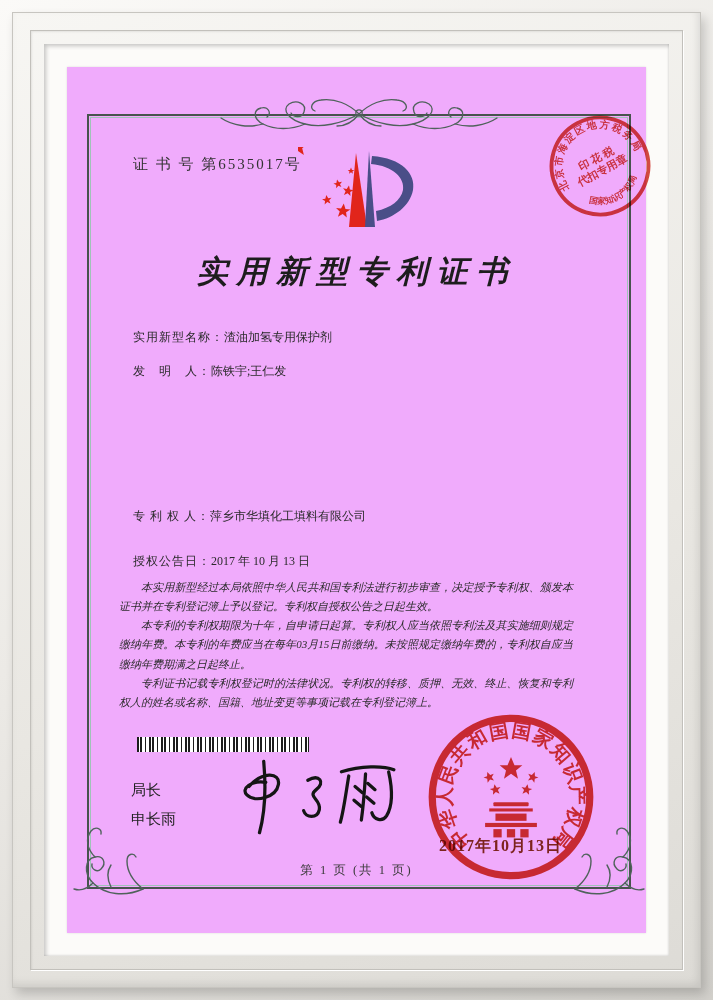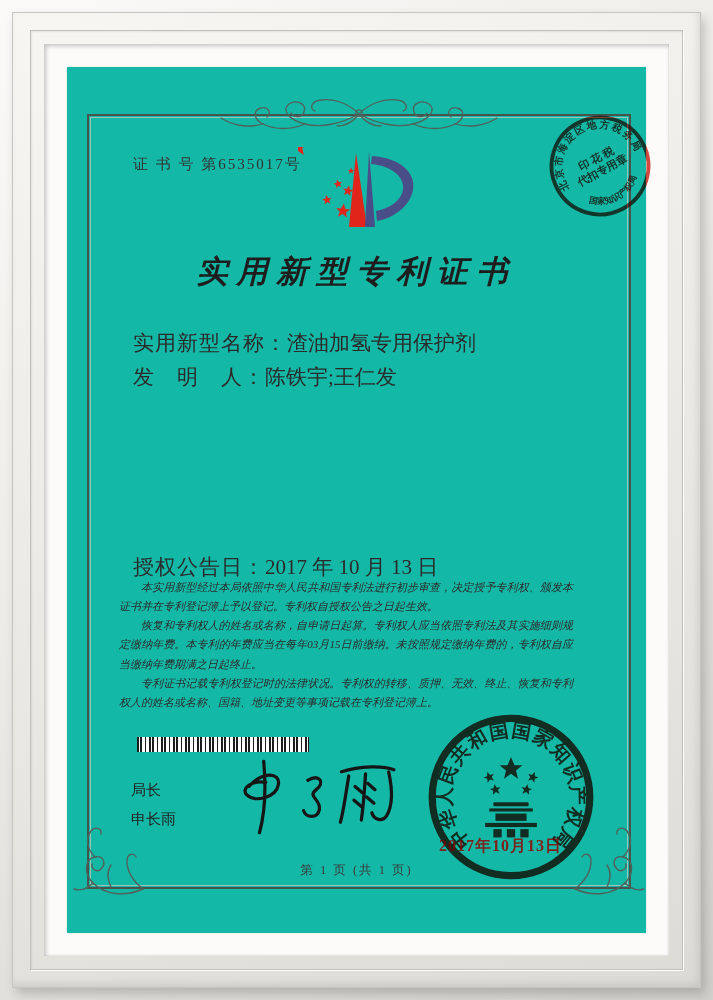--- a/index.html
+++ b/index.html
@@ -5,30 +5,30 @@
   html,body{margin:0;padding:0;}
   body{width:713px;height:1000px;background:#d9d7d2;font-family:"Liberation Serif","DejaVu Serif",serif;color:#222;}
   .scene{position:absolute;inset:0;overflow:hidden;}
   
   .frame-outer{position:absolute;inset:0;background:linear-gradient(145deg,#fbfaf8 0%,#eceae6 45%,#d2d0cb 100%);}
   .frame-face{position:absolute;inset:12px;background:linear-gradient(160deg,#f7f6f3,#e9e7e2 60%,#dddbd6);
     box-shadow:inset 0 0 0 1px #c7c5c0, inset -3px -4px 8px rgba(0,0,0,.10), 4px 6px 10px rgba(0,0,0,.18);}
   .frame-ridge{position:absolute;inset:30px;border:1px solid #c2c0bb;box-shadow:1px 1px 0 #ffffff, inset 1px 1px 2px rgba(0,0,0,.08);}
   .mat{position:absolute;inset:44px;background:#fcfbf9;
     box-shadow:inset 2px 2px 4px rgba(0,0,0,.22), inset -1px -1px 2px rgba(0,0,0,.08);}
-  .paper{position:absolute;inset:67px;background:#14b8a6;box-shadow:0 0 2px rgba(0,0,0,.12);}
+  .paper{position:absolute;inset:67px;background:#f0abfc;box-shadow:0 0 2px rgba(0,0,0,.12);}
   
   .cert-border{position:absolute;top:47px;left:20px;right:15px;bottom:44px;border:2px solid #47534d;}
   .cert-border-inner{position:absolute;inset:1px;border:1px solid #9fc3b8;}
   .orn{position:absolute;}
   svg text{font-family:"Liberation Serif","DejaVu Serif",serif;}
   .cert-no{position:absolute;left:66px;top:88px;font-size:15px;letter-spacing:2px;color:#333;}
   .logo{position:absolute;left:231px;top:80px;width:132px;height:94px;}
   .title{position:absolute;left:0;top:184px;width:100%;text-align:center;font-size:31px;font-weight:bold;letter-spacing:9px;color:#1d1d1d;font-style:italic;}
-  .field-row{position:absolute;left:66px;font-size:21px;color:#2a2a2a;white-space:nowrap;}
+  .field-row{position:absolute;left:66px;font-size:12px;color:#2a2a2a;white-space:nowrap;}
   .field-row .lbl{letter-spacing:1px;}
   .paras{position:absolute;left:52px;top:511px;width:454px;font-size:11px;line-height:1.74;color:#2b2b2b;text-align:justify;font-style:italic;}
   .paras p{margin:0;text-indent:2em;}
   .barcode{position:absolute;left:70px;top:670px;width:172px;height:15px;
     background:repeating-linear-gradient(90deg,#1c1c1c 0 2px,#fff 2px 3px,#1c1c1c 3px 5px,#fff 5px 8px,#1c1c1c 8px 9px,#fff 9px 12px);}
   .director{position:absolute;left:64px;top:708px;font-size:15px;line-height:1.95;color:#222;font-family:"Liberation Sans","DejaVu Sans",sans-serif;}
   .sig{position:absolute;left:150px;top:688px;width:190px;height:84px;}
   .seal{position:absolute;left:358px;top:644px;width:172px;height:172px;mix-blend-mode:multiply;opacity:.95;}
   .seal-date{position:absolute;left:372px;top:769px;font-size:16px;letter-spacing:1px;color:#7d231d;font-weight:bold;z-index:0;}
   .tax-seal{position:absolute;left:476px;top:42px;width:114px;height:114px;transform:rotate(-28deg);mix-blend-mode:multiply;opacity:.9;}
@@ -95,27 +95,30 @@
     </svg>
 
     <div class="title">实用新型专利证书</div>
 
     <div class="field-row" style="top:262px;">
       <span class="lbl">实用新型名称：</span><span>渣油加氢专用保护剂</span>
     </div>
     <div class="field-row" style="top:296px;">
       <span class="lbl">发　明　人：</span><span>陈铁宇;王仁发</span>
     </div>
+    <div class="field-row" style="top:441px;">
+      <span class="lbl">专 利 权 人：</span><span>萍乡市华填化工填料有限公司</span>
+    </div>
     <div class="field-row" style="top:486px;">
       <span class="lbl">授权公告日：</span><span>2017 年 10 月 13 日</span>
     </div>
 
     <div class="paras">
       <p>本实用新型经过本局依照中华人民共和国专利法进行初步审查，决定授予专利权、颁发本证书并在专利登记簿上予以登记。专利权自授权公告之日起生效。</p>
-      <p>恢复和专利权人的姓名或名称，自申请日起算。专利权人应当依照专利法及其实施细则规定缴纳年费。本专利的年费应当在每年03月15日前缴纳。未按照规定缴纳年费的，专利权自应当缴纳年费期满之日起终止。</p>
+      <p>本专利的专利权期限为十年，自申请日起算。专利权人应当依照专利法及其实施细则规定缴纳年费。本专利的年费应当在每年03月15日前缴纳。未按照规定缴纳年费的，专利权自应当缴纳年费期满之日起终止。</p>
       <p>专利证书记载专利权登记时的法律状况。专利权的转移、质押、无效、终止、恢复和专利权人的姓名或名称、国籍、地址变更等事项记载在专利登记簿上。</p>
     </div>
 
     <div class="barcode"></div>
 
     <div class="director">
       <div>局长</div>
       <div>申长雨</div>
     </div>
 

